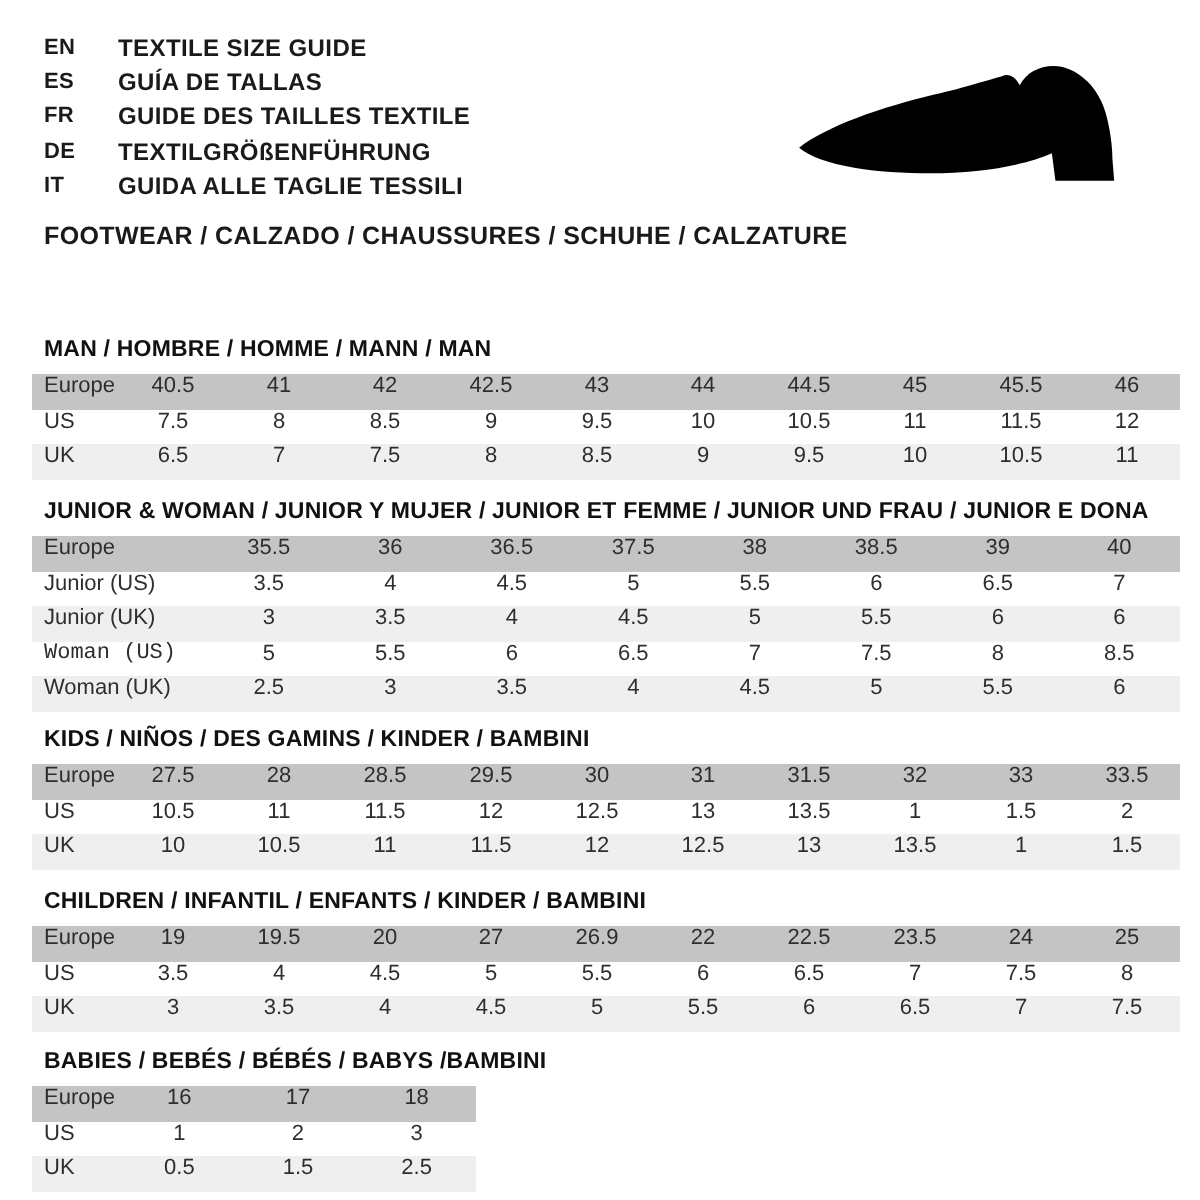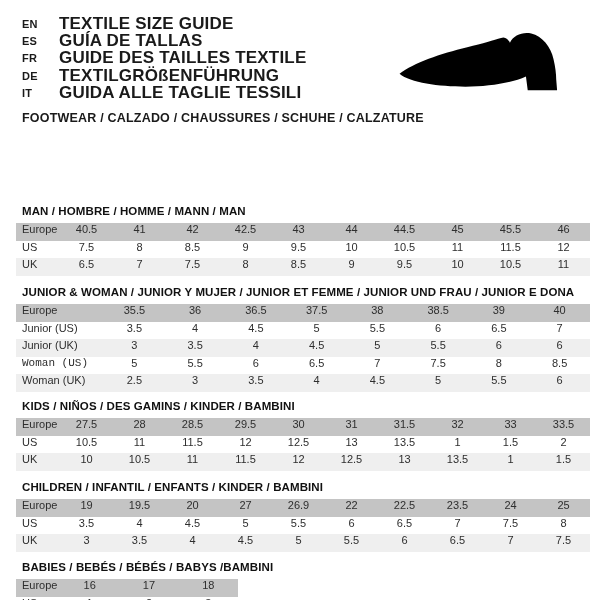--- a/index.html
+++ b/index.html
@@ -4,29 +4,29 @@
 <style>
   html,body{margin:0;padding:0;background:#fff;}
   #page{
     position:relative;width:600px;height:600px;background:#fff;overflow:hidden;
     font-family:"Liberation Sans","DejaVu Sans",sans-serif;color:#1a1a1a;padding-left:22px;
   }
   
   #lang-block{position:absolute;left:22px;top:15px;}
   .lang-row{display:flex;height:17.3px;align-items:center;}
   .lang-code{width:37px;font-size:11px;font-weight:bold;letter-spacing:.2px;}
-  .lang-label{font-size:17px;font-weight:bold;letter-spacing:.2px;}
+  .lang-label{font-size:12px;font-weight:bold;letter-spacing:.2px;}
   
   #category-line{
     position:absolute;left:22px;top:111px;font-size:12.5px;font-weight:bold;letter-spacing:.2px;text-align:right;
   }
   
   #shoe{position:absolute;left:396px;top:28px;width:178px;height:66px;}
   
-  .size-section{position:absolute;left:16px;margin-top:36px;}
+  .size-section{position:absolute;left:16px;}
   .section-title{
     margin-left:6px;font-size:11.5px;font-weight:bold;letter-spacing:.1px;
     height:13px;line-height:13px;white-space:nowrap;color:#111;
   }
   .size-table{margin-top:5px;}
   .t-row{display:flex;height:17.5px;font-size:11px;color:#2e2e2e;}
   .t-row.row-head{background:#c4c4c4;}
   .t-row.row-alt{background:#efefef;}
   .t-row.row-plain{background:#ffffff;}
   .cell{white-space:nowrap;overflow:visible;}

